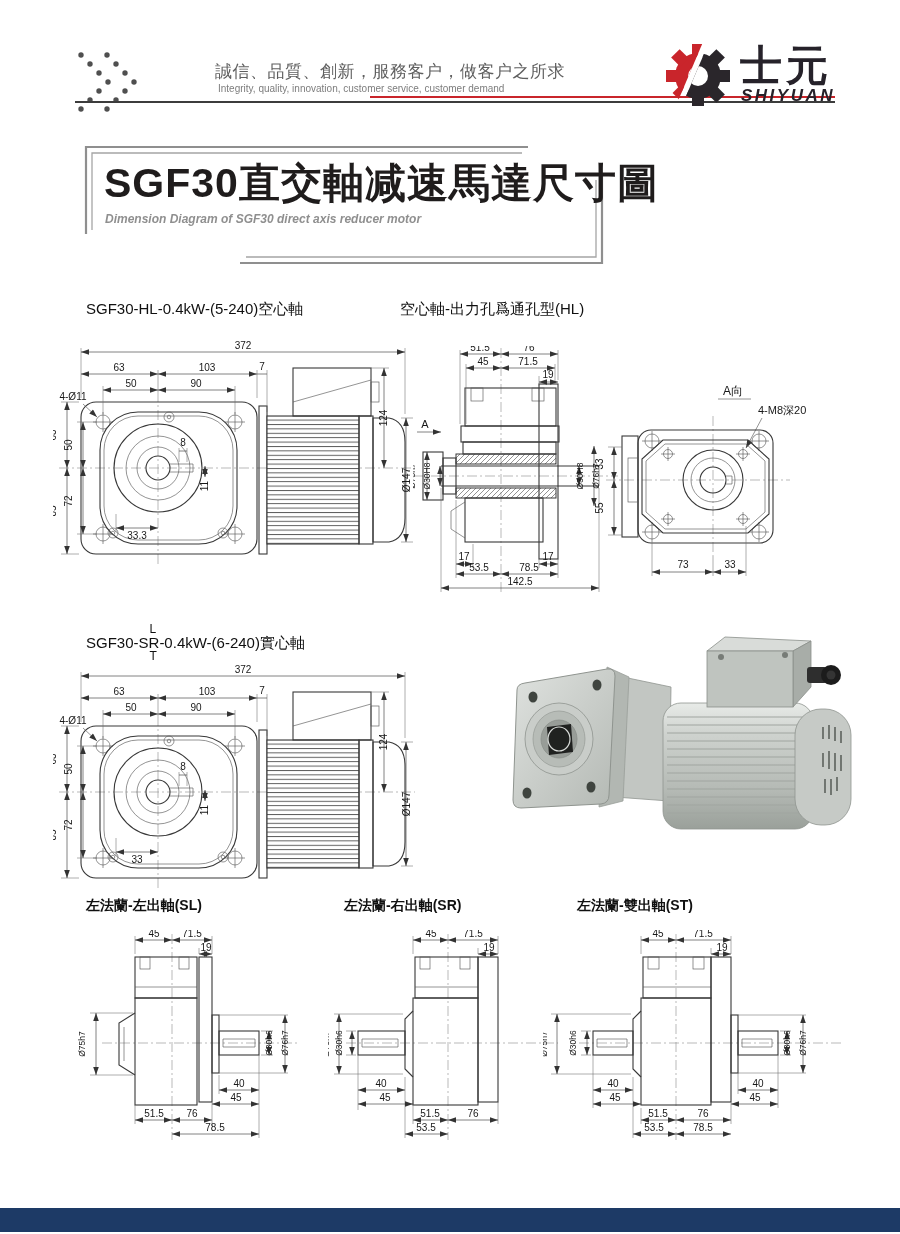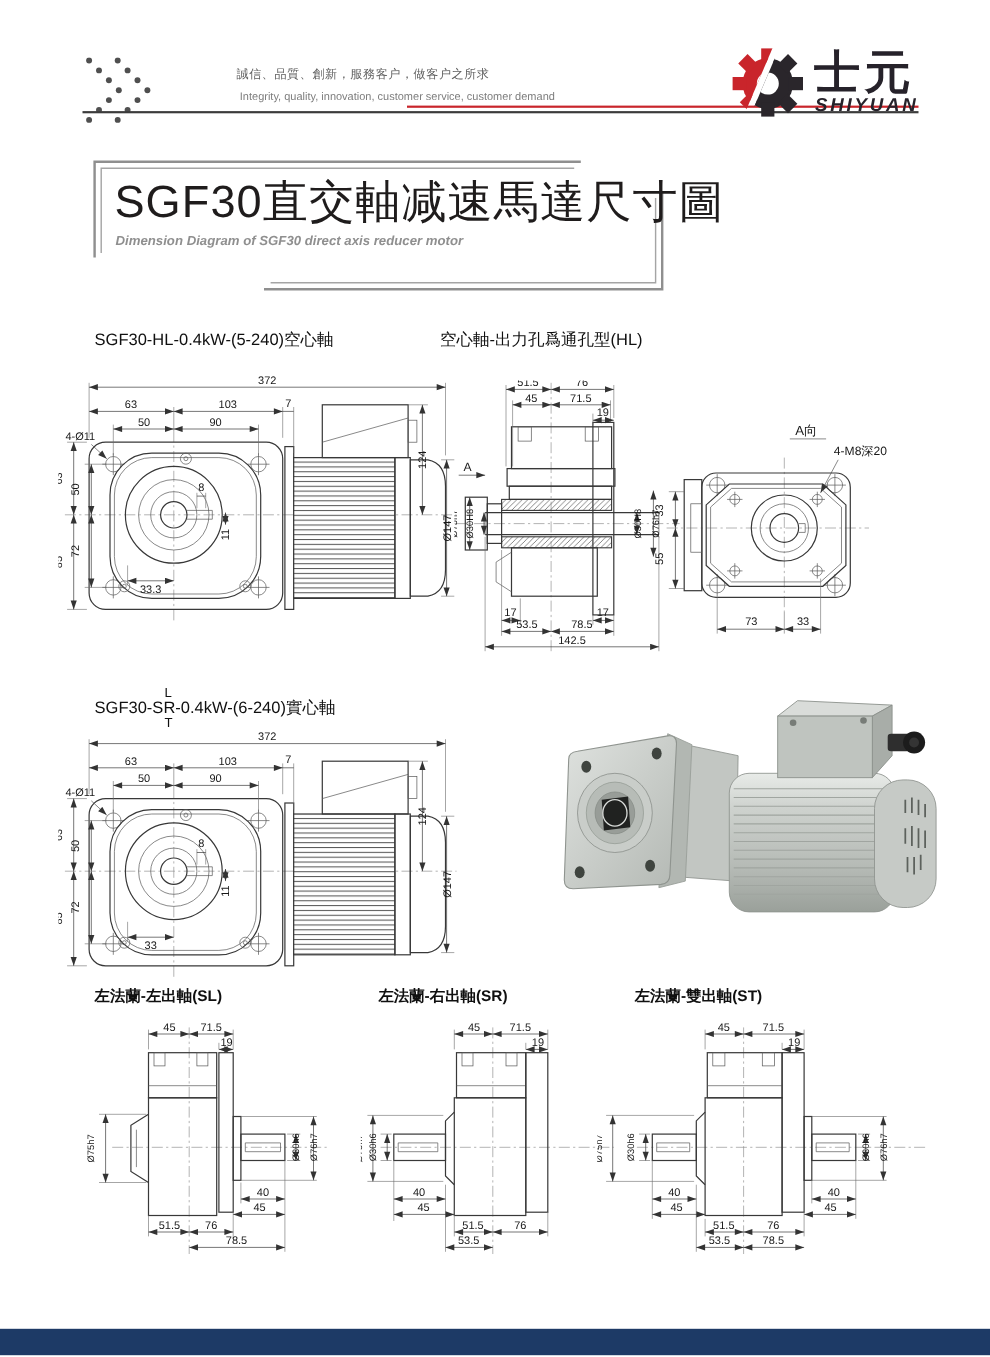--- a/index.html
+++ b/index.html
@@ -13,27 +13,27 @@
   .cl{fill:none;stroke:#8c8c8c;stroke-width:.6;stroke-dasharray:10 3 2 3}
   .dl{fill:none;stroke:#3f3f3f;stroke-width:.65}
   .ext{stroke:#6a6a6a;stroke-width:.55}
   .bk{fill:none;stroke:#8f8f8f;stroke-width:2.2}
   .bk2{fill:none;stroke:#a5a5a5;stroke-width:1.3}
   svg text{font-family:"Liberation Sans",sans-serif}
   .dt{font-size:10px;fill:#181818;text-an​chor:middle;text-anchor:middle}
   .dts{font-size:8.5px;fill:#181818;text-anchor:middle}
   .ts{text-anchor:start}
   
-  .sloganzh{font-size:11px;color:#5f5f5f;letter-spacing:.5px}
+  .sloganzh{font-size:17px;color:#5f5f5f;letter-spacing:.5px}
   .sloganen{font-size:10px;color:#7d7d7d}
   .brandzh{font-size:42px;font-weight:900;color:#26222a;letter-spacing:4px}
   .branden{font-size:17px;font-weight:bold;color:#26222a;letter-spacing:2.5px;font-style:italic}
   .h-dark{background:#3c3c3c;height:2px}
   .h-red{background:#c9252b;height:2px}
-  .title-zh{font-size:41px;font-weight:400;color:#1f1c1c;letter-spacing:1px;white-space:nowrap}
+  .title-zh{font-size:41px;font-weight:700;color:#1f1c1c;letter-spacing:1px;white-space:nowrap}
   .title-en{font-size:12px;font-weight:bold;font-style:italic;color:#8f8f8f;white-space:nowrap}
   .stk{display:inline-block;position:relative}
   .stkT{position:absolute;top:-12px;left:1px;font-size:12px}
   .stkB{position:absolute;bottom:-12px;left:1px;font-size:12px}
   .footer-bar{background:#1d3a66}
 </style>
 </head>
 <body>
 
 <svg width="0" height="0" class="abs" aria-hidden="true">

